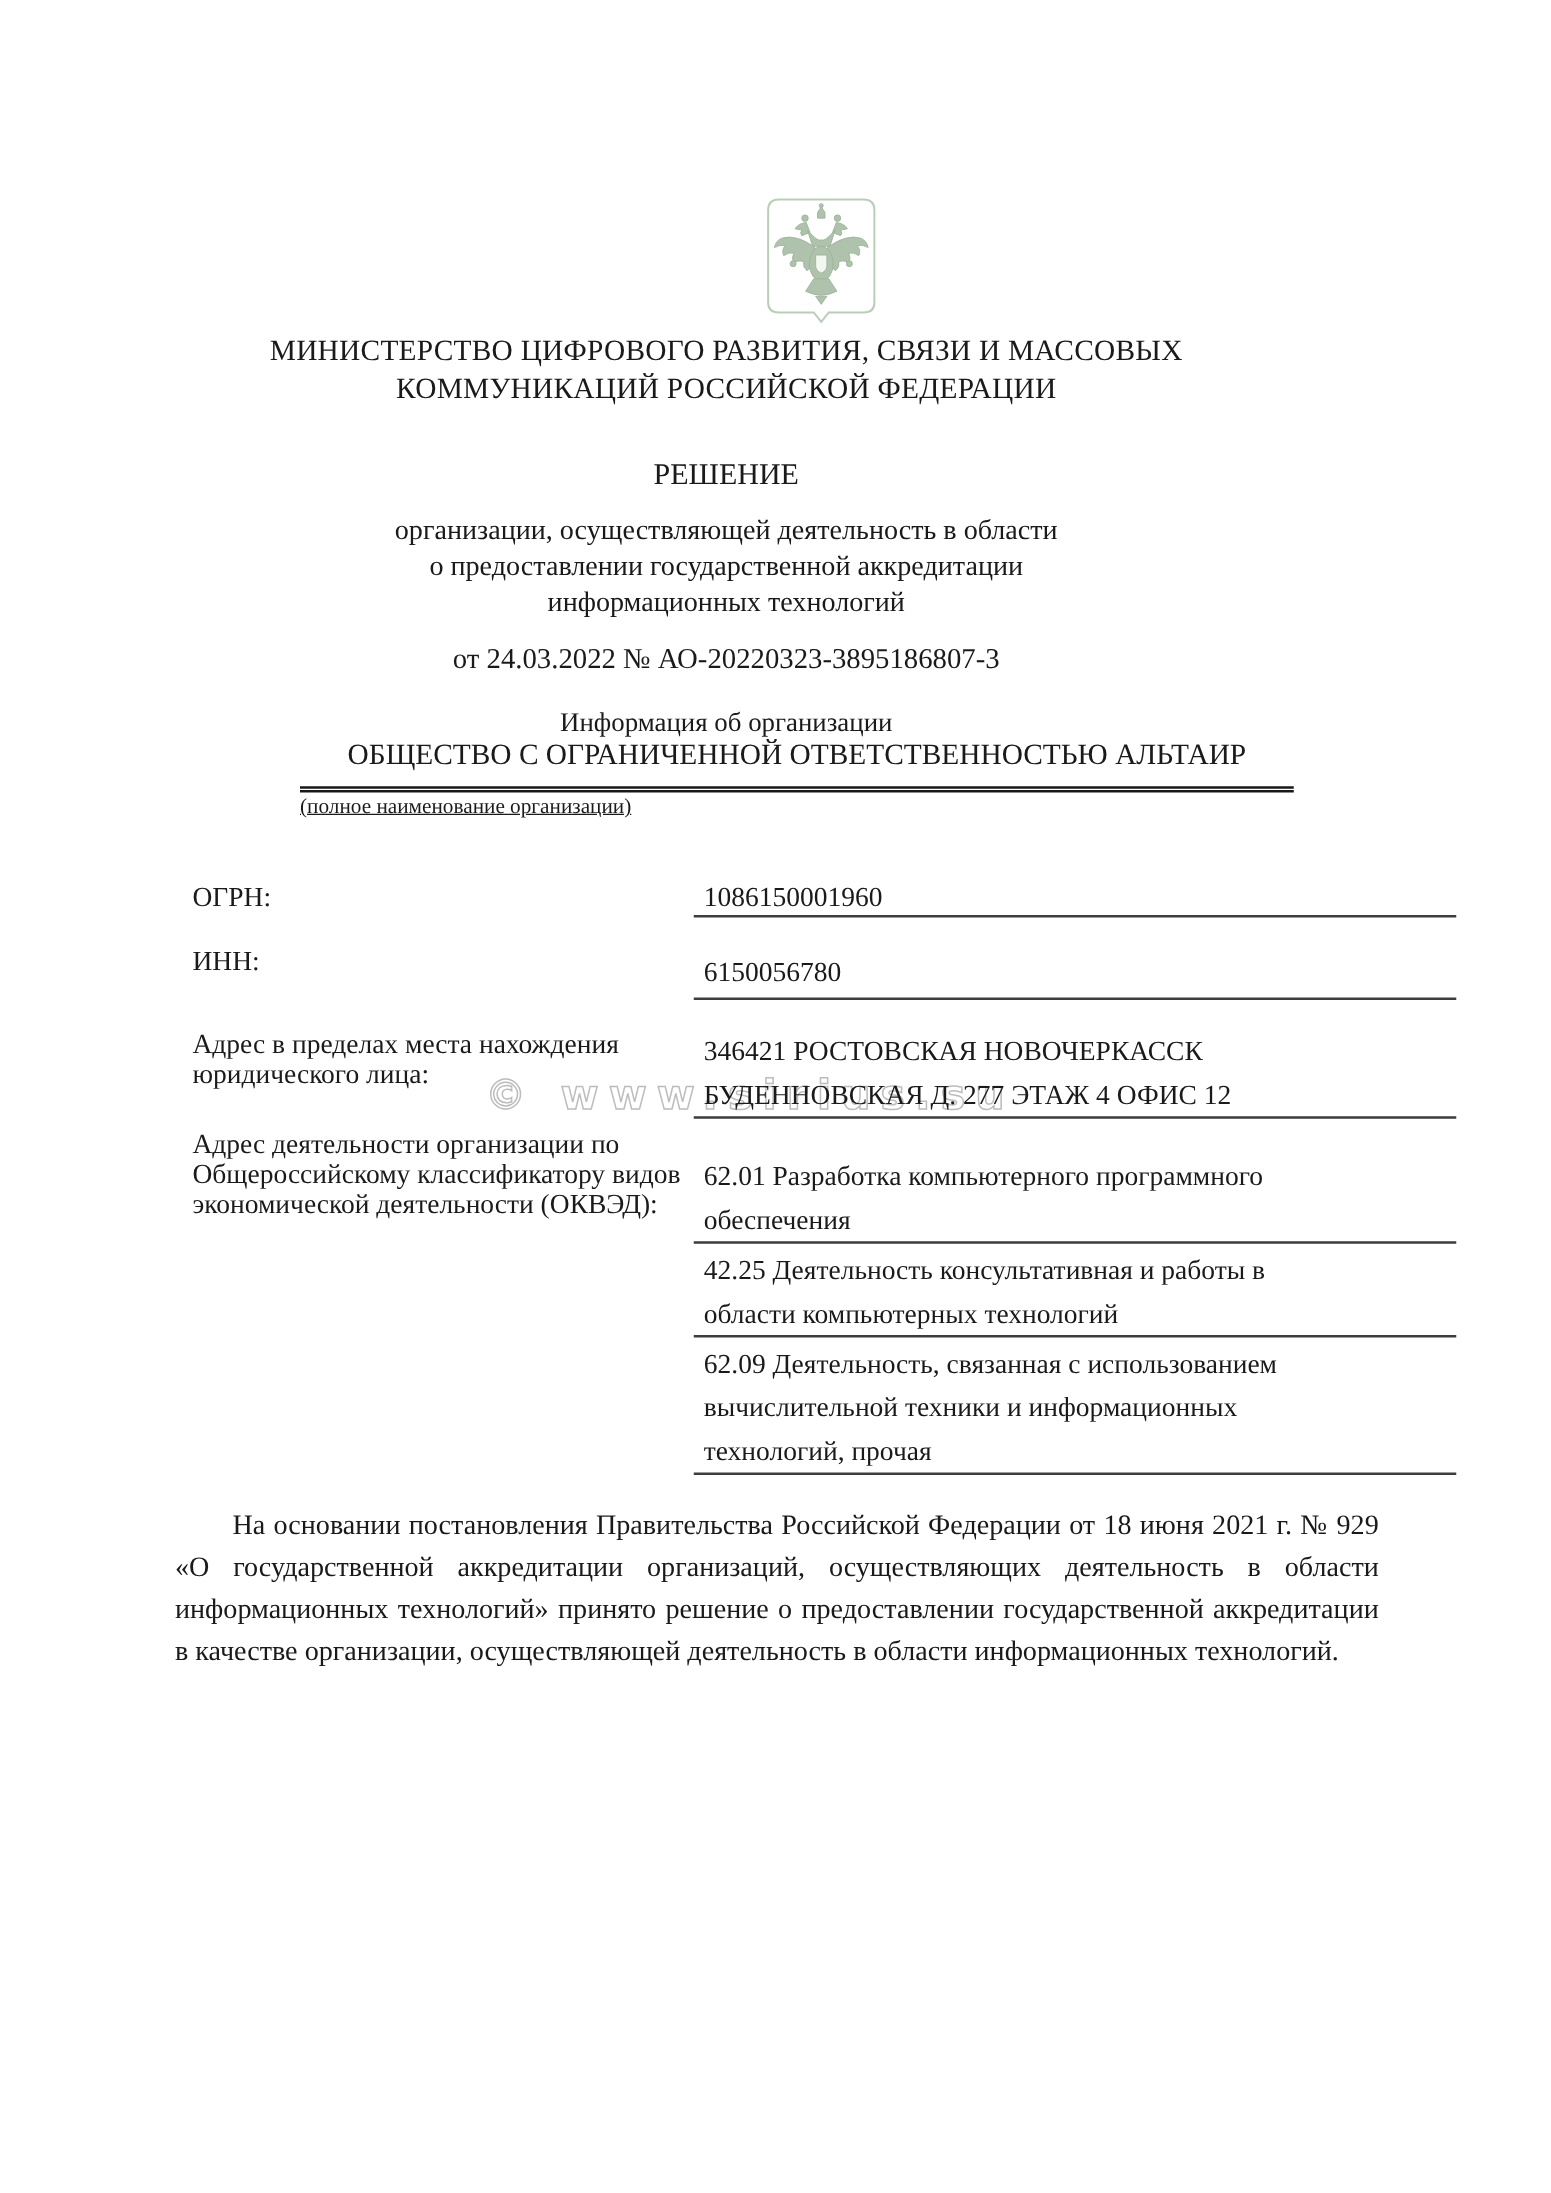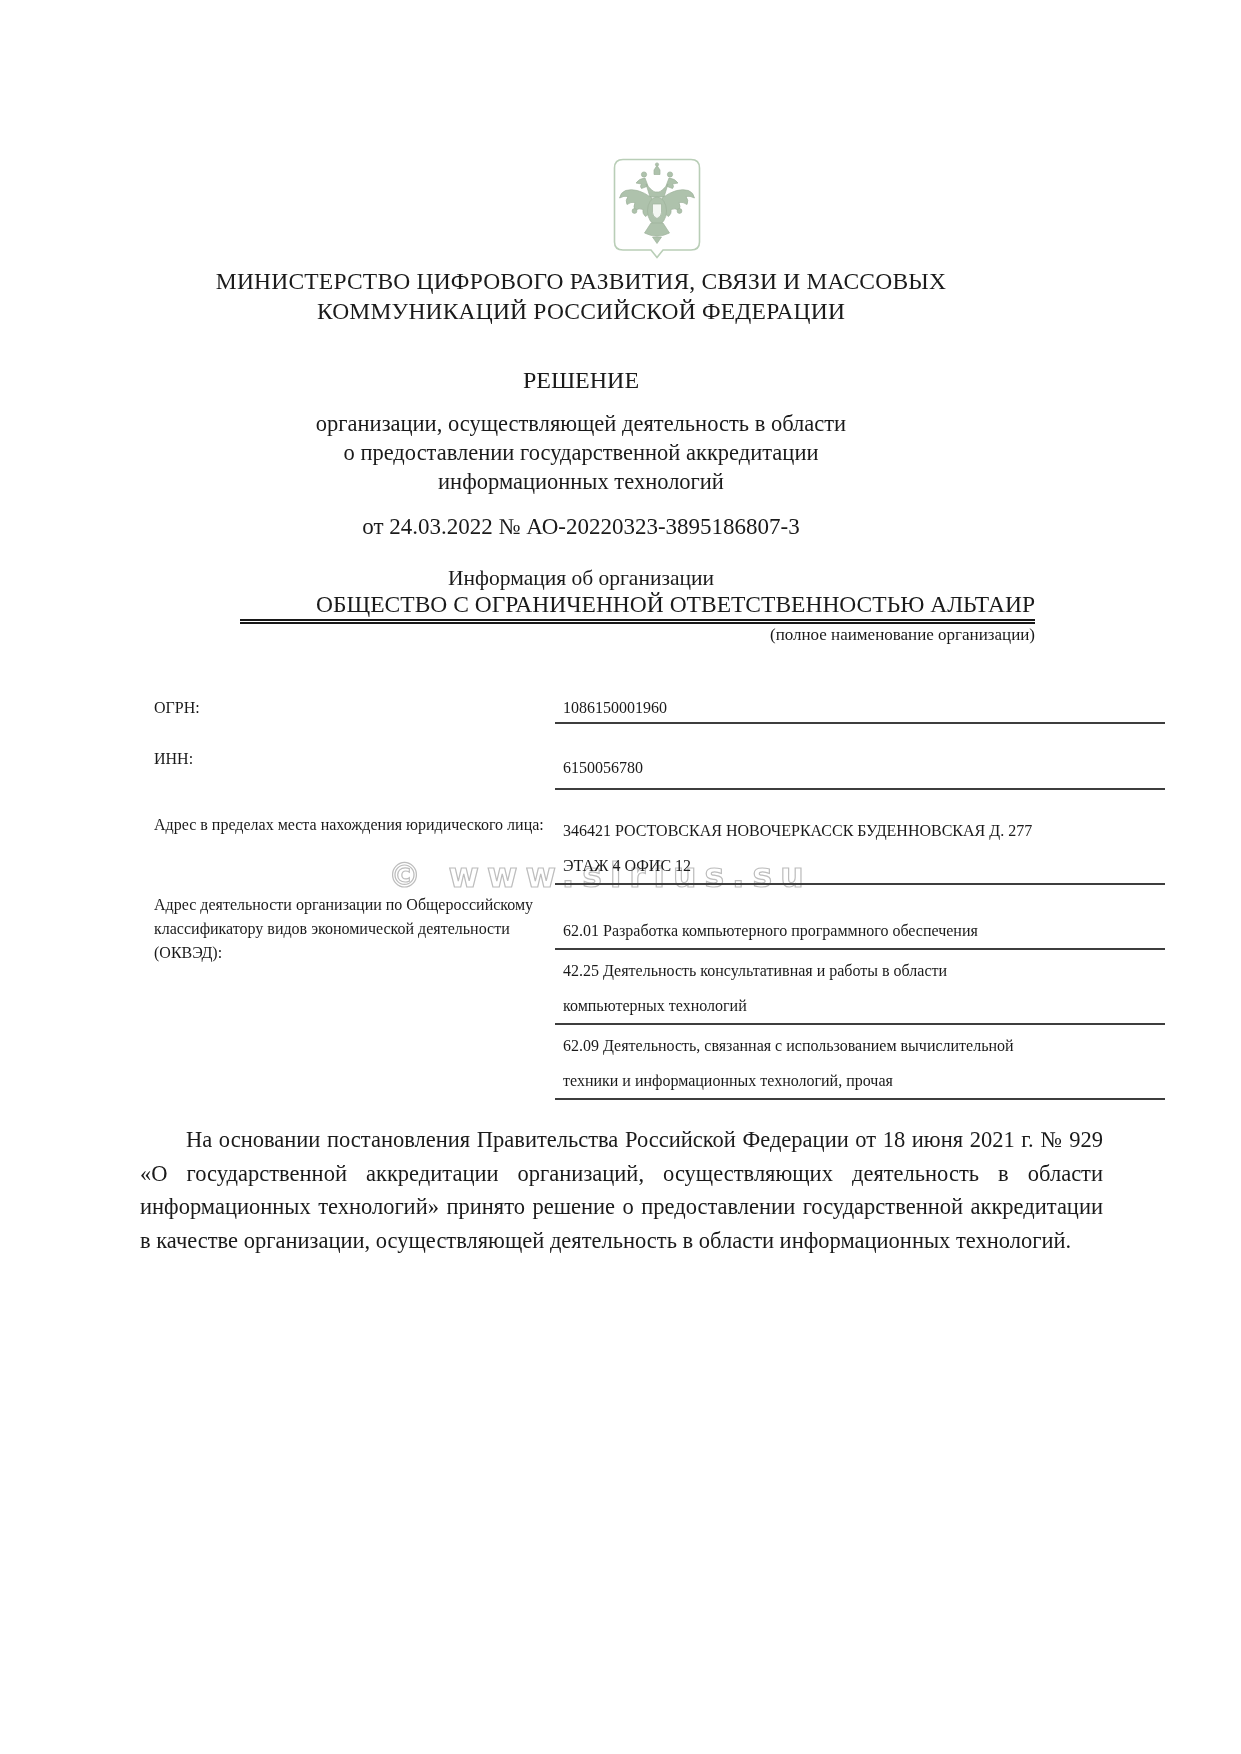--- a/index.html
+++ b/index.html
@@ -70,36 +70,37 @@
     font-family: Liberation Serif, serif;
   }
   .org-info-title {
     margin-top: 23px;
     font-size: 21.5px;
     line-height: 26px;
   }
   .org-name {
     margin-left: 100px;
     width: 795px;
-    text-align: right;
+    text-align: center;
     font-size: 23.5px;
     line-height: 27px;
-    padding-bottom: 1px;
+    padding-bottom: 11px;
     border-bottom: 5px double #181818;
   }
   .org-name-caption {
     margin-left: 100px;
     width: 795px;
-    text-align: right;
+    text-align: left;
     font-size: 17px;
     line-height: 20px;
     margin-top: 1px;
-  }
-  
-  .fields { margin-top: 50px; font-size: 16px; font-family: Liberation Serif, serif; }
+    text-decoration: underline;
+  }
+  
+  .fields { margin-top: 50px; font-size: 22px; font-family: Liberation Serif, serif; }
   .field-row { display: grid; grid-template-columns: 415px 610px; }
   .field-label { padding-left: 14px; line-height: 24px; }
   .field-value { border-bottom: 2px solid #3d3d3d; }
   .val-text { display: block; max-width: 497px; padding-left: 8px; line-height: 35px; }
   .row-ogrn .field-label, .row-inn .field-label { line-height: 26px; }
   .row-ogrn .val-text { line-height: 26px; padding-bottom: 1px; }
   .row-ogrn { margin-bottom: 22px; }
   .row-inn .val-text { padding-top: 9px; line-height: 26px; padding-bottom: 7px; }
   .row-inn { margin-bottom: 23px; }
   .row-address { margin-bottom: 8px; }

